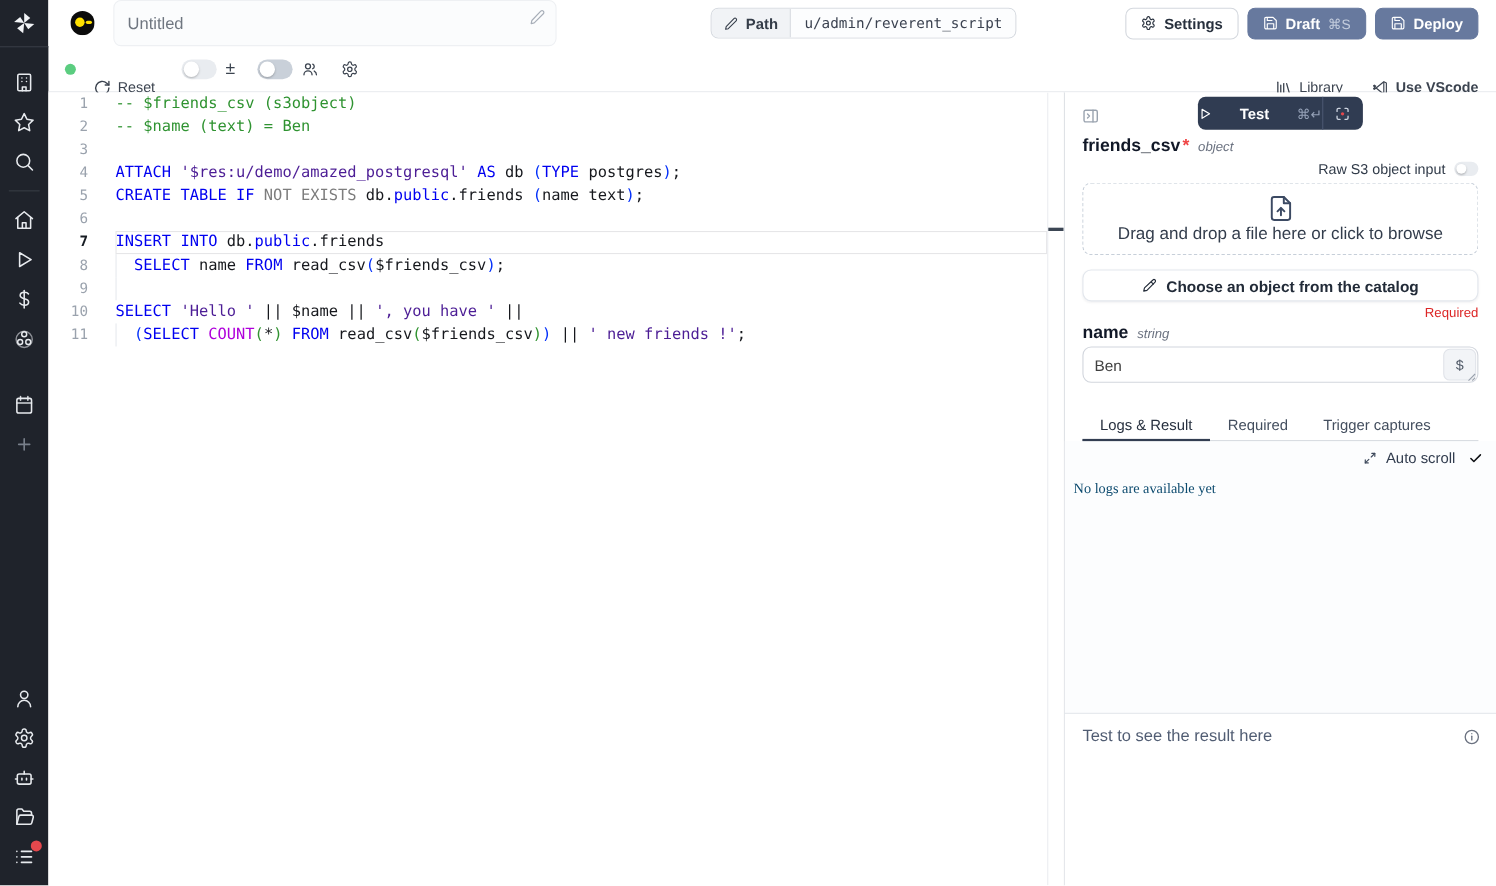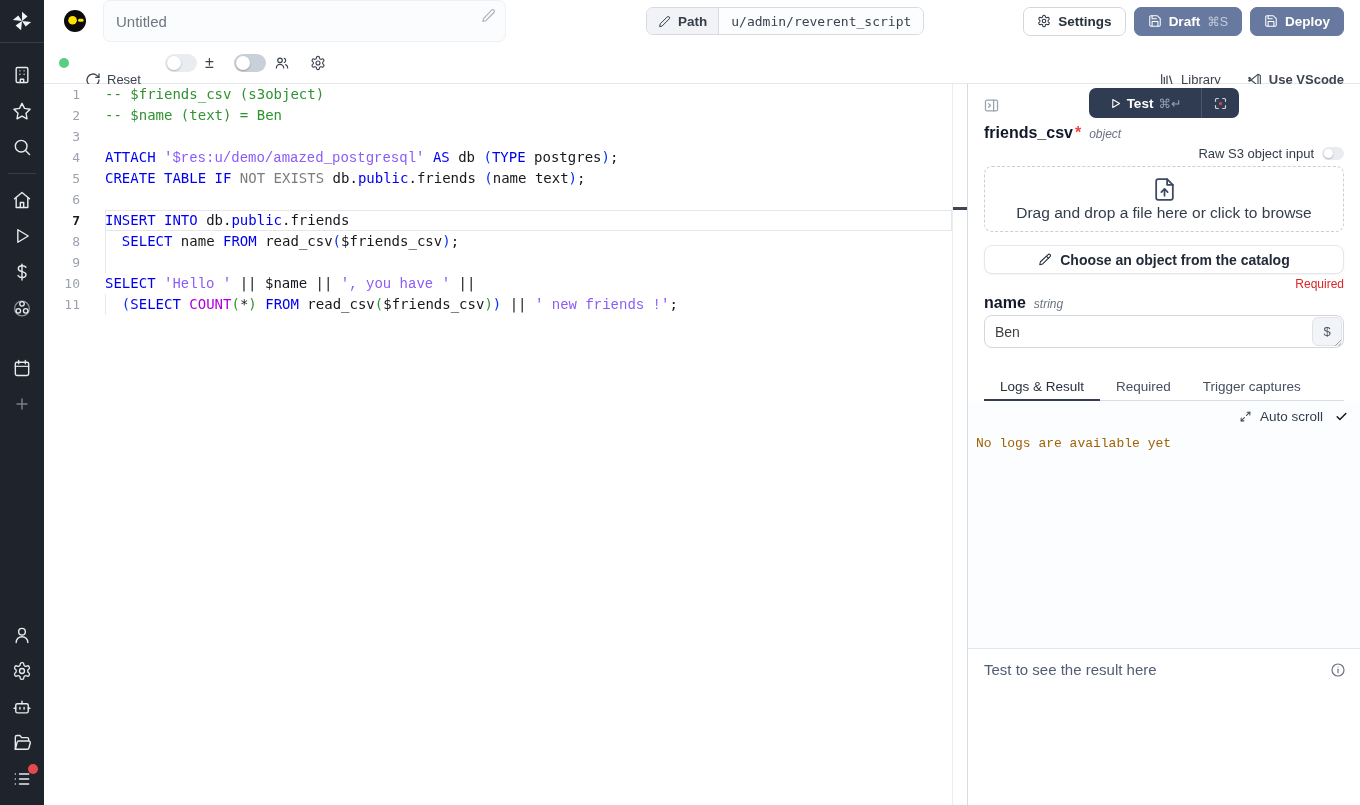--- a/index.html
+++ b/index.html
@@ -52,33 +52,33 @@
   .content { flex:1; display:flex; min-height:0; }
 
   
   .editor-wrap { position:relative; width:923px; flex:none; background:#fff; font-family:"DejaVu Sans Mono", monospace; overflow:hidden; }
   .gutter { position:absolute; left:0; top:0; width:36px; text-align:right; }
   .gutter .ln { height:21px; line-height:21px; font-size:13px; color:#9aa2ad; }
   .gutter .ln.active { color:#161b22; font-weight:700; }
   .code-area { position:absolute; left:61px; top:0; right:15px; }
   .line { position:relative; height:21px; line-height:21px; font-size:14px; white-space:pre; color:#16181d; }
   .line.guide::before { content:""; position:absolute; left:0; top:0; bottom:0; width:1px; background:#e7eaee; }
-  .tk-c { color:#2f9331; } .tk-k { color:#0000f0; } .tk-s { color:#8b5cf6;font-family:Liberation Mono, monospace; }
+  .tk-c { color:#2f9331; } .tk-k { color:#0000f0; } .tk-s { color:#4c1d95; }
   .tk-g { color:#7d7d7d;text-align:right; } .tk-f { color:#af00db; } .tk-p { color:#16181d; }
   .tk-b1 { color:#0431fa; } .tk-b2 { color:#319331; }
   .cur-line-box { position:absolute; left:61px; top:126px; width:847px; height:21px; border:1px solid #e6e6e8; pointer-events:none; }
   .editor-right-line { position:absolute; left:908px; top:0; bottom:0; width:1px; background:#ebedf0; }
   .overview-marker { position:absolute; left:909px; top:123px; width:14px; height:3px; background:#3c4654; }
 
   
   .rpanel { width:393px; flex:none; border-left:1px solid #d7dbe0; display:flex; flex-direction:column; background:#fff; min-height:0; }
   .rp-top { position:relative; padding:0 16px; flex:none; }
   .collapse-icon { position:absolute; left:15px; top:13px; color:#9aa3af; cursor:pointer; }
   .test-group { margin:4px auto 0; width:150px; height:30px; background:#303c52; border-radius:7px; display:flex; align-items:center; color:#fff; cursor:pointer; }
-  .test-main { flex:1; display:flex; align-items:center; justify-content:center; gap:5px; }
+  .test-main { flex:1; display:flex; align-items:center; justify-content:center; gap:25px; }
   .test-label { font-size:13.5px; font-weight:700; }
   .test-shortcut { font-size:12.5px; color:#96a2b8; }
   .test-sep { width:1px; height:30px; background:#4a5possible; background:#4b5770; }
   .capture-btn { width:37px; display:flex; align-items:center; justify-content:center; }
   .arg-label-row { margin-top:6px; display:flex; align-items:baseline; gap:8px; }
   .arg-name { font-size:16px; font-weight:700; color:#111827; }
   .req-star { color:#ef4444; font-weight:700; font-size:16px; margin-left:-6px; }
   .arg-type { font-size:12px; font-style:italic; color:#6b7280; }
   .raw-row { margin-top:4px; display:flex; justify-content:flex-end; align-items:center; gap:8px; font-size:13px; color:#313b49; }
   .toggle.sm { width:22px; height:13px; }
@@ -93,21 +93,21 @@
   .resize-corner { position:absolute; right:1px; bottom:0; color:#9aa2ad; }
 
   .tabs { margin-top:25px; display:flex; border-bottom:1px solid #d9dde2; flex:none; }
   .tab { padding:0 16px; height:27px; display:flex; align-items:center; font-size:13.5px; color:#444f5f; cursor:pointer; position:relative; }
   .tab.active { color:#27303f; font-weight:500; }
   .tab.active::after { content:""; position:absolute; left:0; right:0; bottom:-1px; height:2.5px; background:#333e52; }
 
   .logs { height:248px; background:#fcfdfe; flex:none; border-bottom:1px solid #e3e6ea; }
   .logs-toolbar { display:flex; justify-content:flex-end; align-items:center; gap:8px; padding:8px 12px 0 0; font-size:13.5px; color:#313c4e; }
   .logs-toolbar .check { margin-left:4px; color:#0f1115; }
-  .logs-empty { margin:12px 0 0 8px; font-family:Liberation Mono, monospace; font-size:13px; color:#a16207; }
+  .logs-empty { margin:12px 0 0 8px; font-family:Liberation Serif, serif; font-size:13px; color:#0c4a6e; }
 
   .result { flex:1; background:#fff; }
   .result-row { display:flex; align-items:center; justify-content:space-between; padding:12px 14px 0 16px; }
   .result-placeholder { font-size:15px; color:#515d73; }
   .info-icon { color:#6b7280; cursor:pointer; display:flex; }
 
   svg { display:block; }
 </style>
 </head>
 <body>

